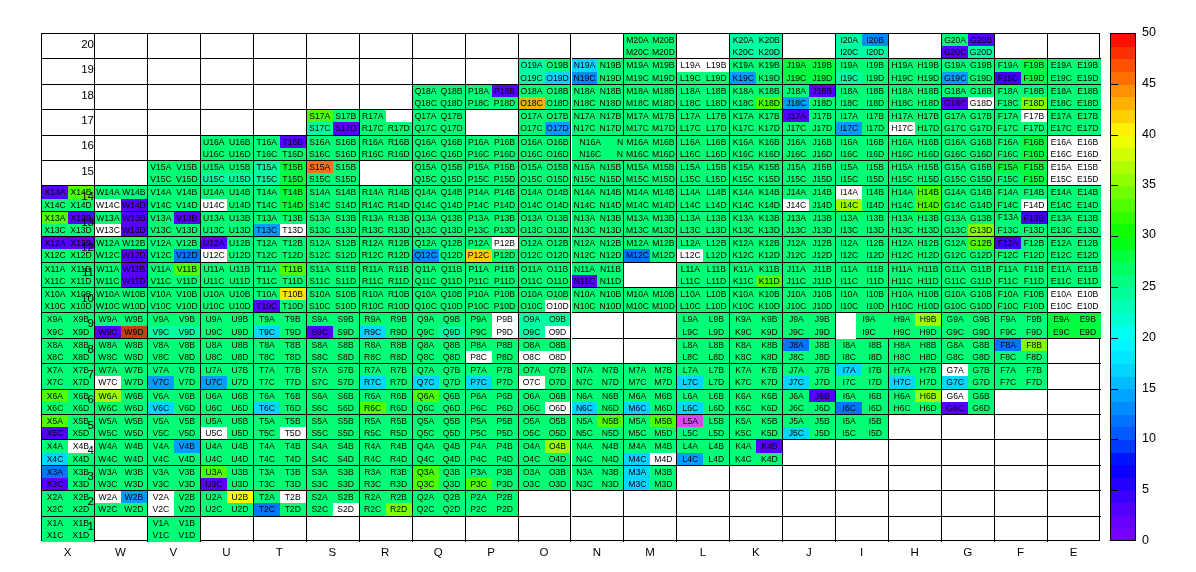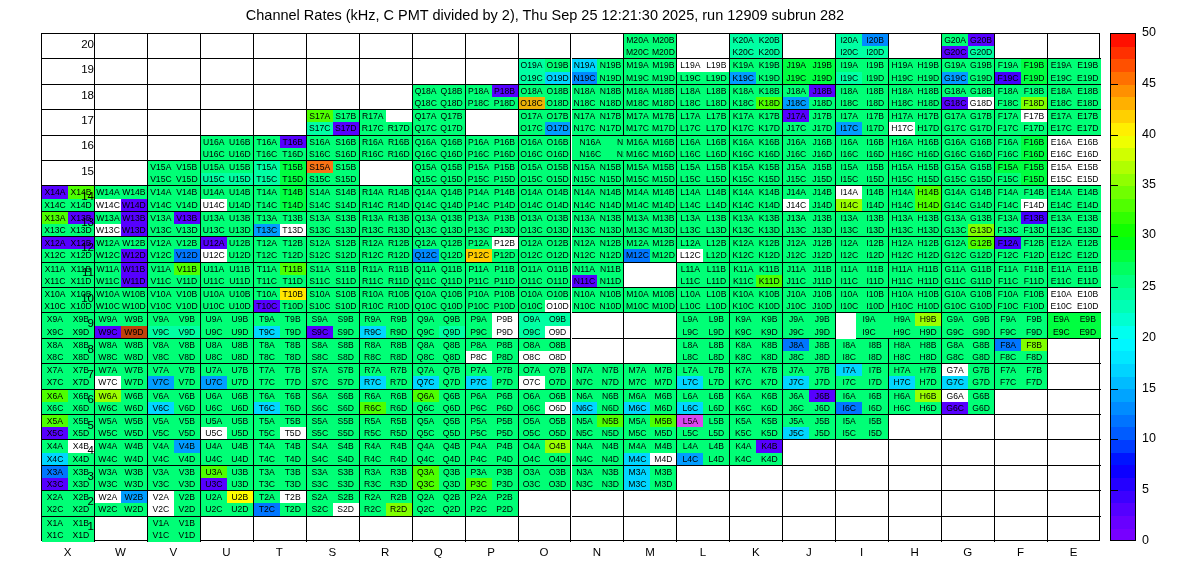--- a/index.html
+++ b/index.html
@@ -38,21 +38,20 @@
     border:1px solid #000;box-sizing:border-box;overflow:hidden;}
   #cbar div{width:100%;}
   .cbtick{position:absolute;left:1110px;width:8px;height:1px;background:#000;}
   .cblab{position:absolute;left:1142px;font-size:12.5px;color:#000;}
 </style>
 </head>
 <body>
 
 <div id="root">
 
-  <div id="title">Channel Rates (kHz, C PMT divided by 2), Thu Sep 25 12:21:30 2025, run 12909 subrun 282</div>
 
   <div id="plot">
       <div class="gcell" style="left: 0px; top: 0px; width: 52.95px; height: 25.4px;"></div>
       <div class="gcell" style="left: 52.95px; top: 0px; width: 52.95px; height: 25.4px;"></div>
       <div class="gcell" style="left: 105.9px; top: 0px; width: 52.95px; height: 25.4px;"></div>
       <div class="gcell" style="left: 158.85px; top: 0px; width: 52.95px; height: 25.4px;"></div>
       <div class="gcell" style="left: 211.8px; top: 0px; width: 52.95px; height: 25.4px;"></div>
       <div class="gcell" style="left: 264.75px; top: 0px; width: 52.95px; height: 25.4px;"></div>
       <div class="gcell" style="left: 317.7px; top: 0px; width: 52.95px; height: 25.4px;"></div>
       <div class="gcell" style="left: 370.65px; top: 0px; width: 52.95px; height: 25.4px;"></div>
@@ -770,21 +769,21 @@
         <div class="quad qC" style="background: rgb(0, 255, 118);">H13C</div>
         <div class="quad qD" style="background: rgb(0, 255, 118);">H13D</div>
       </div>
       <div class="gcell" style="left: 900.15px; top: 177.8px; width: 52.95px; height: 25.4px;">
         <div class="quad qA" style="background: rgb(0, 255, 118);">G13A</div>
         <div class="quad qB" style="background: rgb(0, 255, 118);">G13B</div>
         <div class="quad qC" style="background: rgb(0, 255, 118);">G13C</div>
         <div class="quad qD" style="background: rgb(128, 255, 0);">G13D</div>
       </div>
       <div class="gcell" style="left: 953.1px; top: 177.8px; width: 52.95px; height: 25.4px;">
-        <div class="quad qA" style="background: rgb(0, 255, 118);">F13A</div>
+        <div class="quad qA" style="background: rgb(0, 255, 118); font-family: Liberation Mono, monospace;">F13A</div>
         <div class="quad qB" style="background: rgb(67, 0, 255);">F13B</div>
         <div class="quad qC" style="background: rgb(0, 255, 118);">F13C</div>
         <div class="quad qD" style="background: rgb(0, 255, 118);">F13D</div>
       </div>
       <div class="gcell lastcol" style="left: 1006.05px; top: 177.8px; width: 52.95px; height: 25.4px;">
         <div class="quad qA" style="background: rgb(0, 255, 118);">E13A</div>
         <div class="quad qB" style="background: rgb(0, 255, 118);">E13B</div>
         <div class="quad qC" style="background: rgb(0, 255, 118);">E13C</div>
         <div class="quad qD" style="background: rgb(0, 255, 118);">E13D</div>
       </div>

